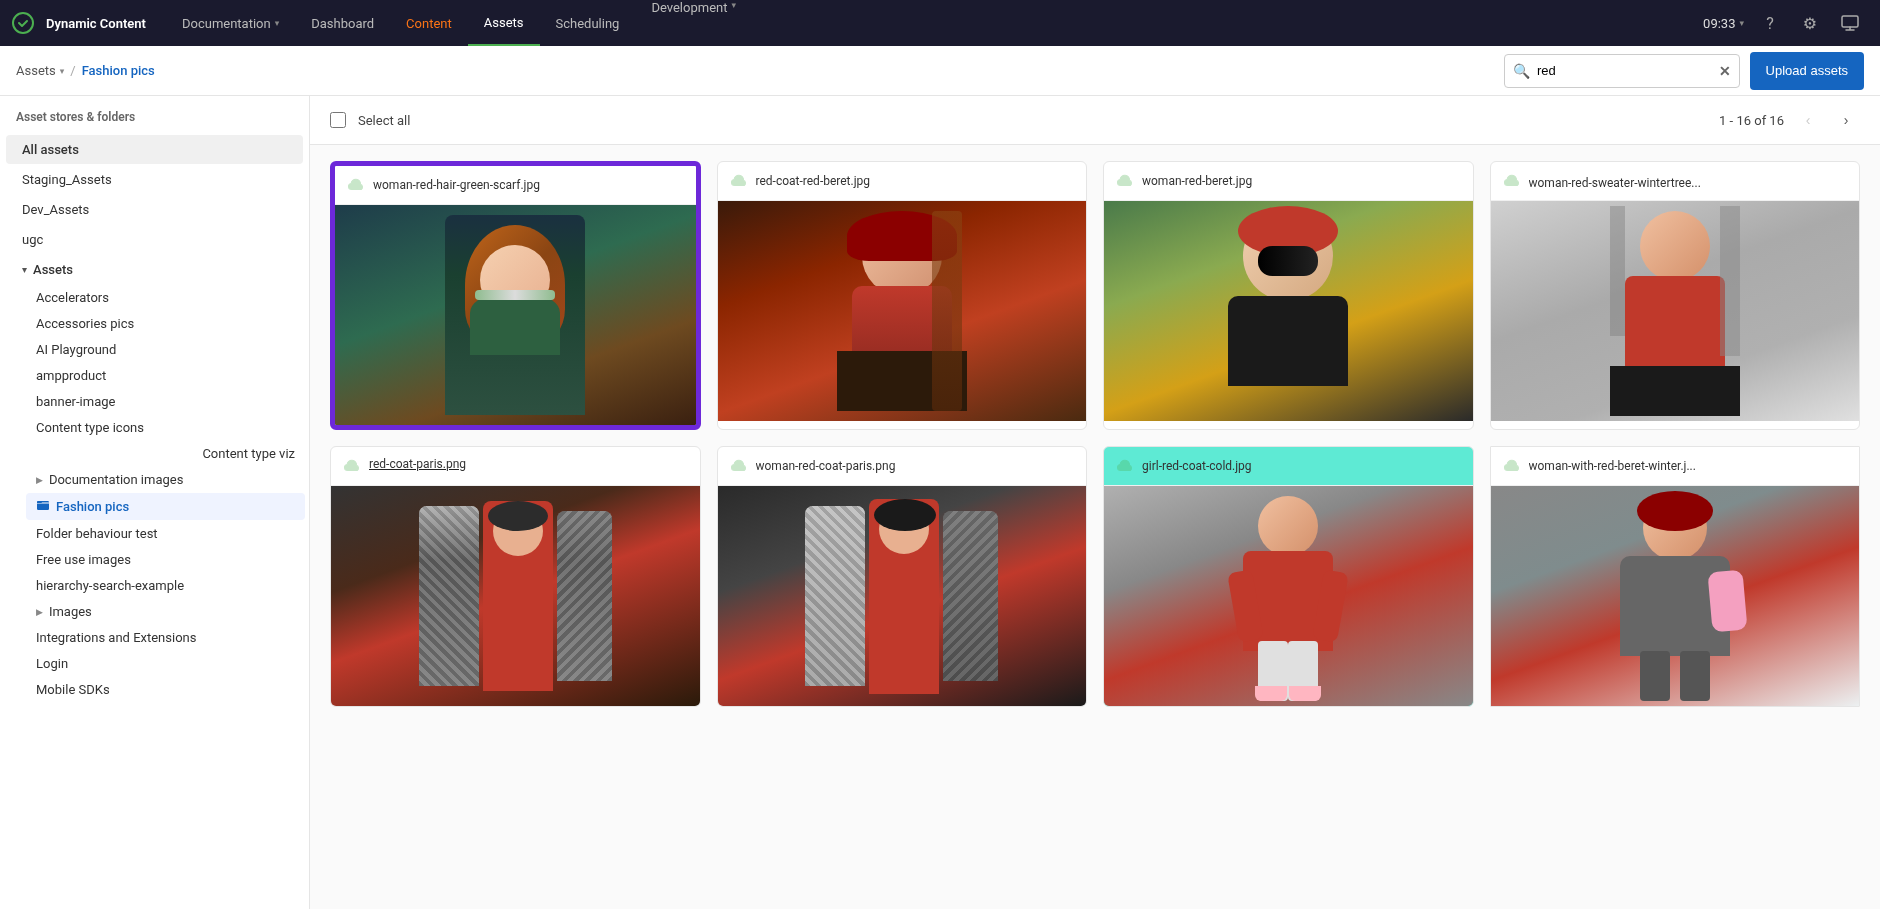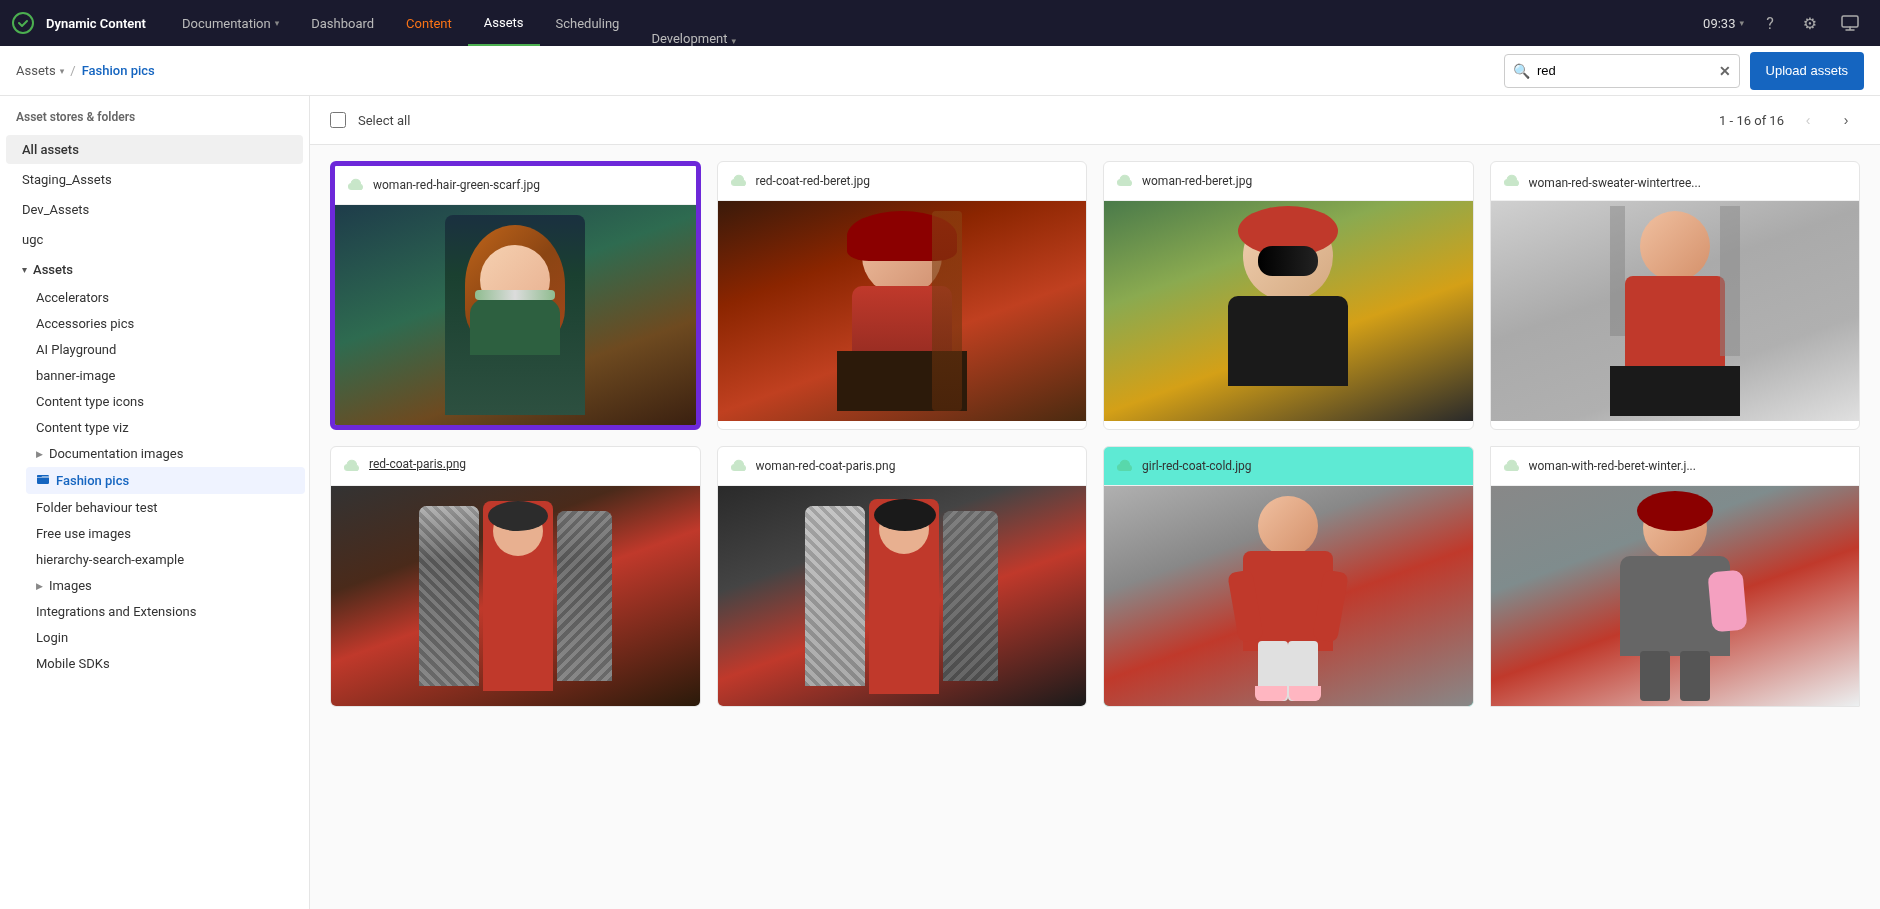--- a/index.html
+++ b/index.html
@@ -27,21 +27,21 @@
     </div>
     <div style="display:flex;align-items:center;height:100%;padding:0 16px;color:#f97316;font-size:13px;cursor:pointer;">
       <span>Content</span>
     </div>
     <div style="display:flex;align-items:center;height:100%;padding:0 16px;color:#fff;font-size:13px;cursor:pointer;border-bottom:2px solid #4caf50;">
       <span>Assets</span>
     </div>
     <div style="display:flex;align-items:center;height:100%;padding:0 16px;color:#bbb;font-size:13px;cursor:pointer;">
       <span>Scheduling</span>
     </div>
-    <div style="display:flex;align-items:flex-end;height:100%;padding:0 16px;color:#bbb;font-size:13px;cursor:pointer;gap:4px;">
+    <div style="display:flex;align-items:flex-start;height:100%;padding:0 16px;color:#bbb;font-size:13px;cursor:pointer;gap:4px;">
       <span>Development</span>
       <span style="font-size:9px;color:#888;">▾</span>
     </div>
   </div>
 
   <div style="display:flex;align-items:center;gap:12px;padding-right:16px;">
     <span style="color:#ddd;font-size:13px;display:flex;align-items:center;gap:4px;">
       <span>09:33</span>
       <span style="font-size:9px;color:#888;cursor:pointer;">▾</span>
     </span>
@@ -86,23 +86,24 @@
 
     <div style="padding:7px 16px;font-size:13px;color:#333;cursor:pointer;display:flex;align-items:center;gap:6px;font-weight:500;margin:1px 6px;">
       <span style="font-size:10px;color:#555;">▾</span>
       <span>Assets</span>
     </div>
 
     <div style="padding-left:22px;">
       <div style="padding:5px 10px;font-size:13px;color:#333;cursor:pointer;border-radius:4px;margin:1px 4px;">Accelerators</div>
       <div style="padding:5px 10px;font-size:13px;color:#333;cursor:pointer;border-radius:4px;margin:1px 4px;">Accessories pics</div>
       <div style="padding:5px 10px;font-size:13px;color:#333;cursor:pointer;border-radius:4px;margin:1px 4px;">AI Playground</div>
+      <div style="padding:5px 10px;font-size:13px;color:#333;cursor:pointer;border-radius:4px;margin:1px 4px;">ampproduct</div>
       <div style="padding:5px 10px;font-size:13px;color:#333;cursor:pointer;border-radius:4px;margin:1px 4px;">banner-image</div>
       <div style="padding:5px 10px;font-size:13px;color:#333;cursor:pointer;border-radius:4px;margin:1px 4px;">Content type icons</div>
-      <div style="padding:5px 10px;font-size:13px;color:#333;cursor:pointer;border-radius:4px;margin:1px 4px;">Content type viz</div>
+      <div style="padding:5px 10px;font-size:13px;color:#333;cursor:pointer;border-radius:4px;margin:1px 4px;text-align:right;">Content type viz</div>
       <div style="padding:5px 10px;font-size:13px;color:#333;cursor:pointer;border-radius:4px;margin:1px 4px;display:flex;align-items:center;gap:6px;">
         <span style="font-size:9px;color:#888;">▶</span>
         <span>Documentation images</span>
       </div>
       <div style="padding:5px 10px;font-size:13px;color:#1565c0;font-weight:500;cursor:pointer;border-radius:4px;margin:1px 4px;display:flex;align-items:center;gap:6px;background:#eff3ff;">
         <span style="color:#1565c0;">
           <svg width="14" height="14" viewBox="0 0 14 14" fill="none">
               <rect x="1" y="3" width="12" height="9" rx="1.2" fill="#1565c0"></rect>
               <path d="M1 5h12" stroke="#fff" stroke-width="1"></path>
               <path d="M1 4.5C1 3.7 1.7 3 2.5 3H5l1 2H1V4.5z" fill="#1565c0"></path>

